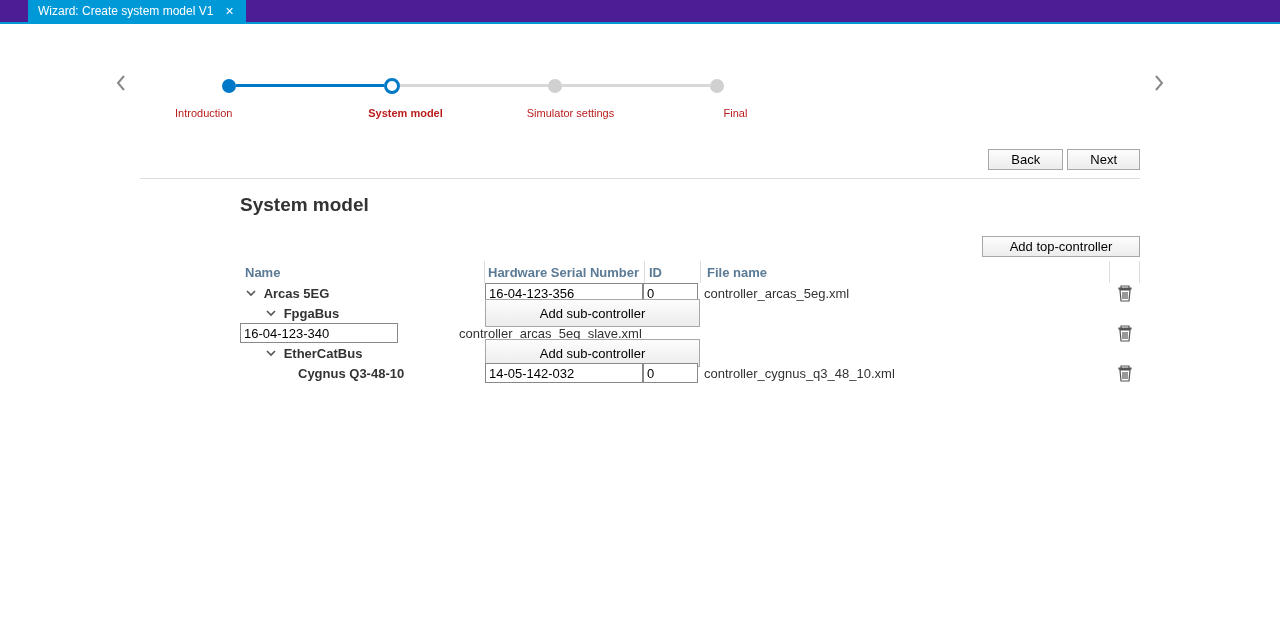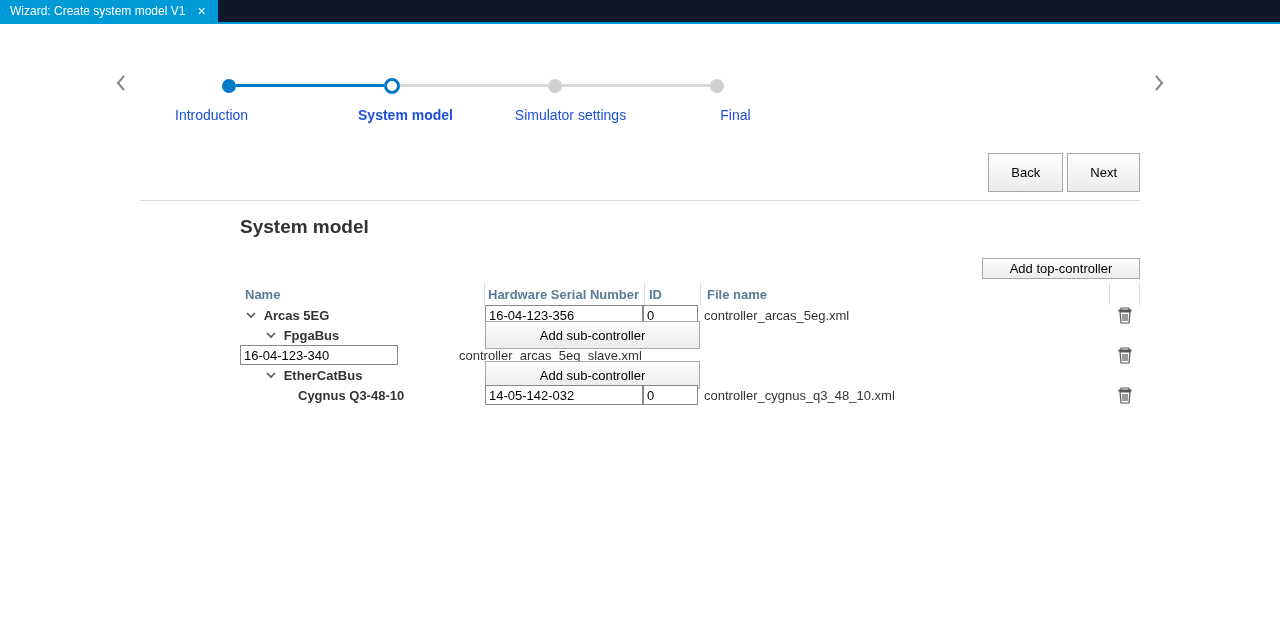--- a/index.html
+++ b/index.html
@@ -1,44 +1,44 @@
 <!DOCTYPE html>
 <html><head>
   <meta charset="utf-8">
   <style>
     * { box-sizing: border-box; margin: 0; padding: 0; }
     body { font-family: "Segoe UI", Tahoma, sans-serif; font-size: 13px; color: #333; background: #fff; }
     
-    .tab-bar { background: #0f172a; border-bottom: 2px solid #0099d8; height: 24px; display: flex; }
+    .tab-bar { background: #4c1d95; border-bottom: 2px solid #0099d8; height: 24px; display: flex; padding-left: 28px; }
     .tab { background: #0099d8; color: #fff; padding: 3px 10px; display: flex; align-items: center; gap: 10px; font-size: 12px; }
     .tab-close { color: #fff; cursor: pointer; font-size: 14px; padding: 0 2px; }
     
     .content { padding: 20px 110px 0 110px; }
     
     .stepper-row { display: flex; align-items: center; margin: 30px 0 10px 0; }
     .stepper-nav-arrow { color: #888; font-size: 20px; cursor: pointer; padding: 0 5px; }
     .stepper-nav-arrow.left { margin-right: 10px; }
     .stepper-nav-arrow.right { margin-left: auto; }
     
     .stepper { display: flex; align-items: center; margin-left: 80px; }
     .step-dot { width: 14px; height: 14px; border-radius: 50%; position: relative; }
     .step-dot.completed { background: #0078c8; }
     .step-dot.current { background: #fff; border: 3px solid #0078c8; width: 16px; height: 16px; }
     .step-dot.future { background: #d0d0d0; }
     .step-line { height: 3px; width: 148px; }
     .step-line.done { background: #0078c8; }
     .step-line.todo { background: #d8d8d8; }
     
     .step-labels { display: flex; margin-left: 95px; margin-bottom: 30px; }
-    .step-label { width: 165px; font-size: 14px; color: #1d4ed8; text-align: center; }
+    .step-label { width: 165px; font-size: 11px; color: #b91c1c; text-align: center; }
     .step-label:first-child { text-align: left; width: 148px; margin-left:-30px;}
     .step-label.active { font-weight: bold; }
     
     .nav-buttons { display: flex; justify-content: flex-end; gap: 4px; margin: 10px 30px 8px 0; }
-    .btn { background: linear-gradient(#fdfdfd, #ececec); border: 1px solid #a8a8a8; padding: 11px 22px; font-size: 13px; cursor: pointer; min-width: 72px; }
+    .btn { background: linear-gradient(#fdfdfd, #ececec); border: 1px solid #a8a8a8; padding: 2px 22px; font-size: 13px; cursor: pointer; min-width: 72px; }
     
     .divider { border-top: 1px solid #ddd; margin: 0 30px; }
     
     .section-title { font-size: 19px; font-weight: bold; margin: 15px 0 20px 130px; }
     
     .toolbar-right { display: flex; justify-content: flex-end; margin: 0 30px 4px 0; }
     .btn-wide { min-width: 158px; padding: 2px 10px; }
     
     .grid { margin: 0 30px 0 130px; }
     .grid-header { display: flex; color: #5a7a95; font-size: 13px; height: 22px; align-items: center; font-weight: bold;}

